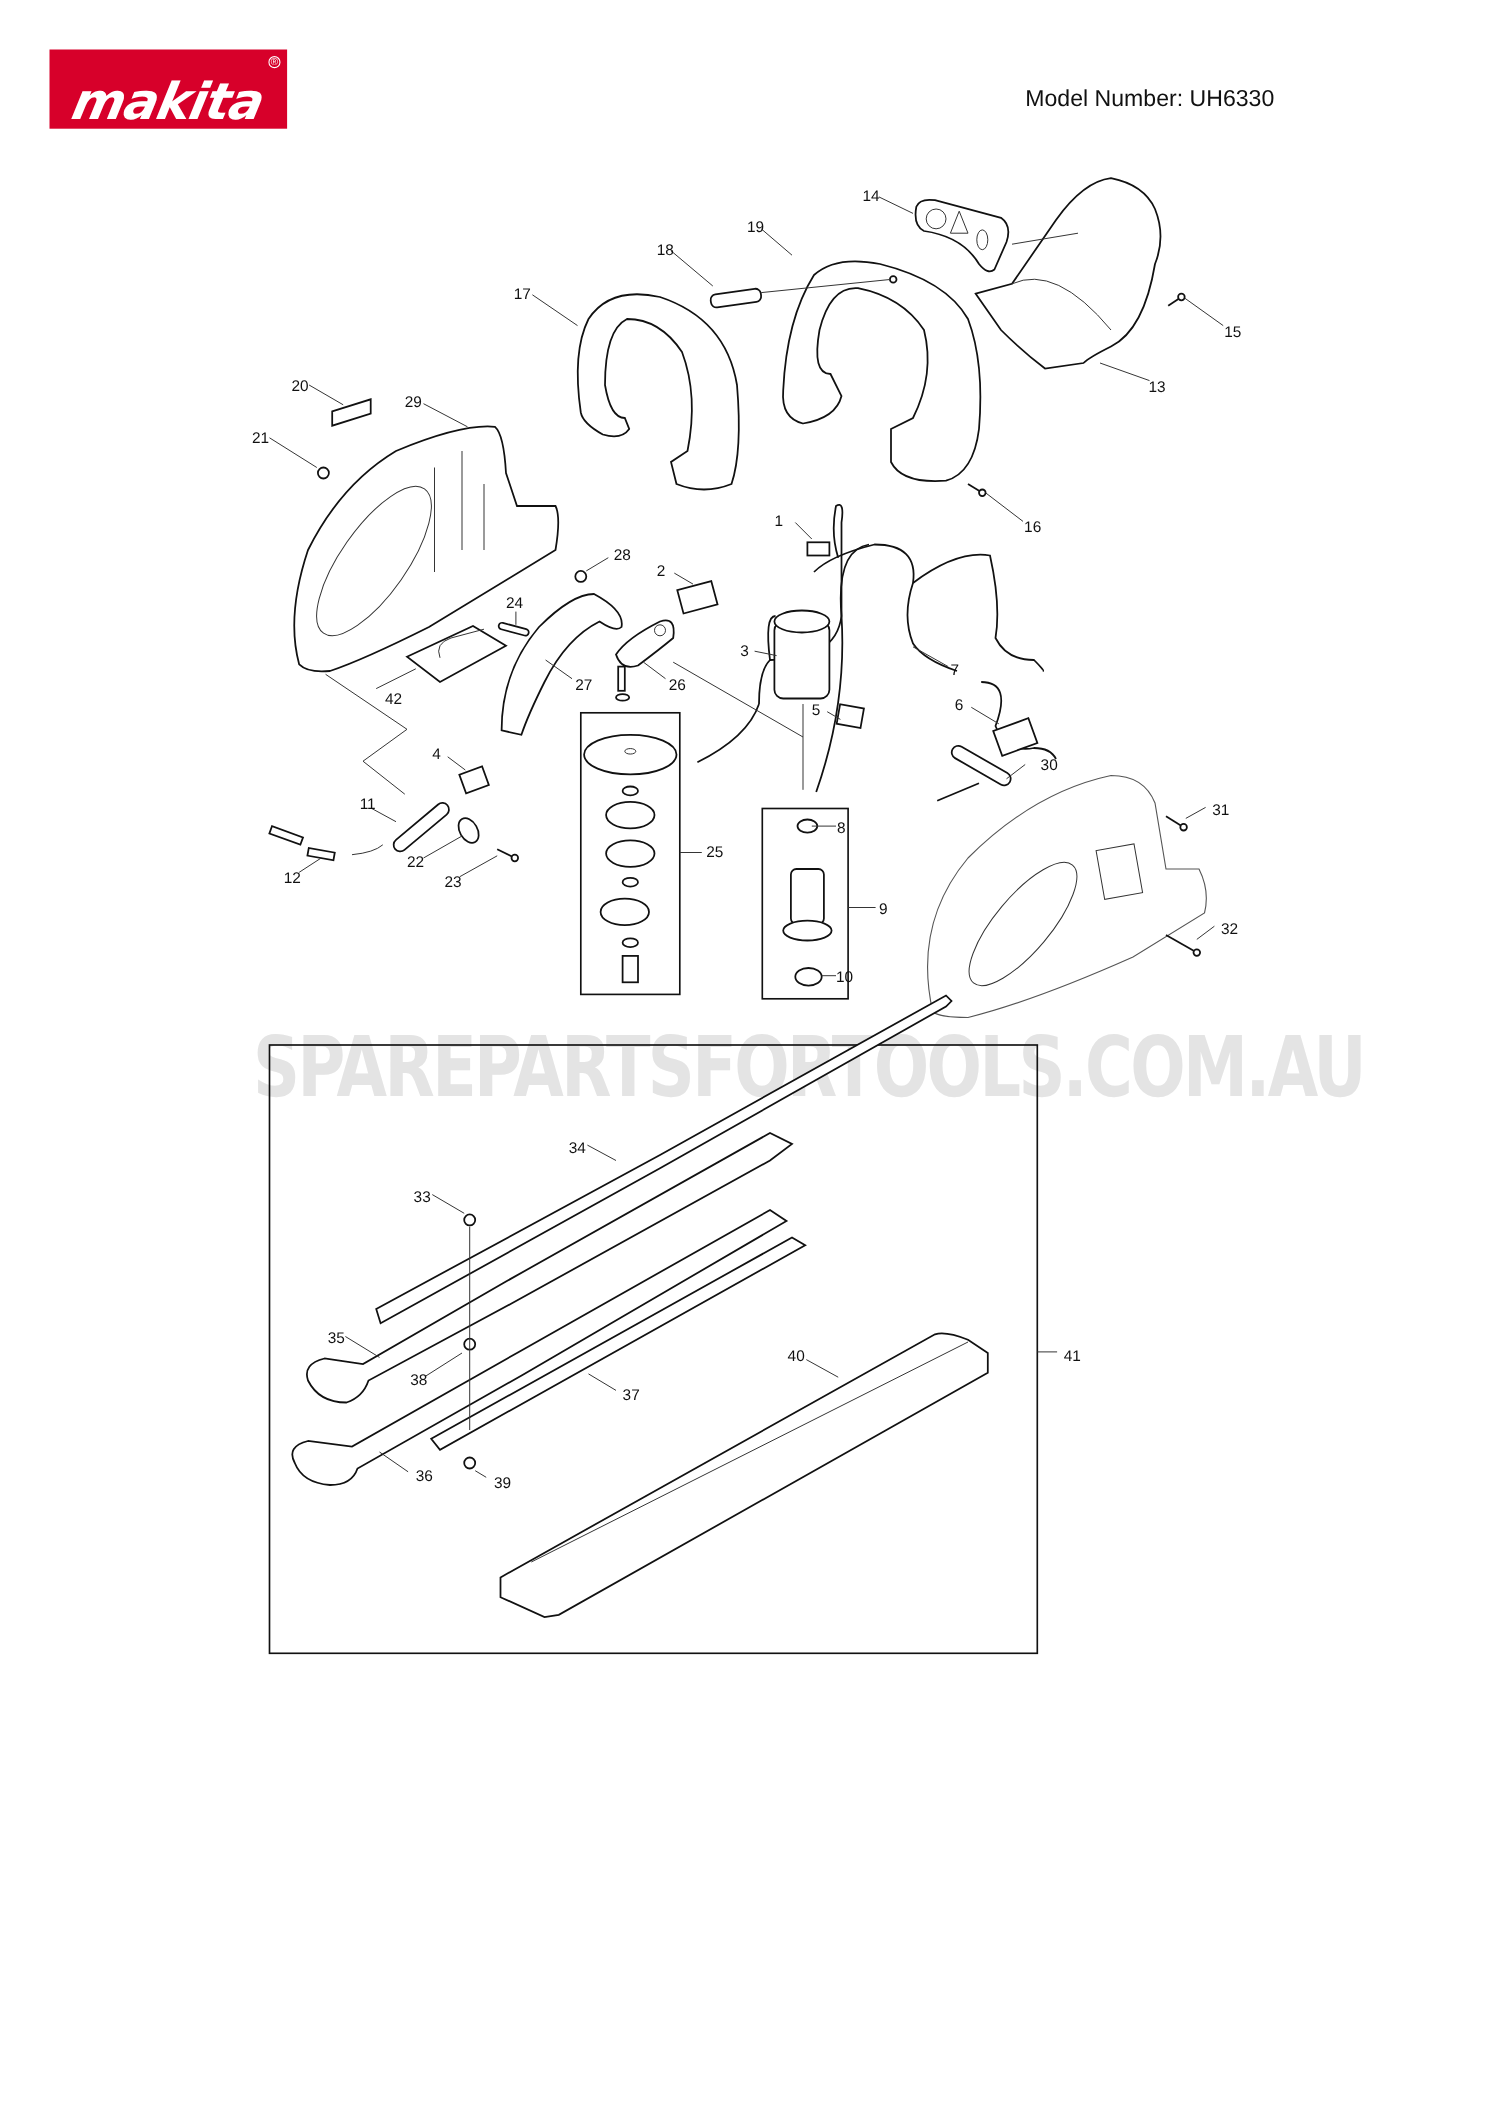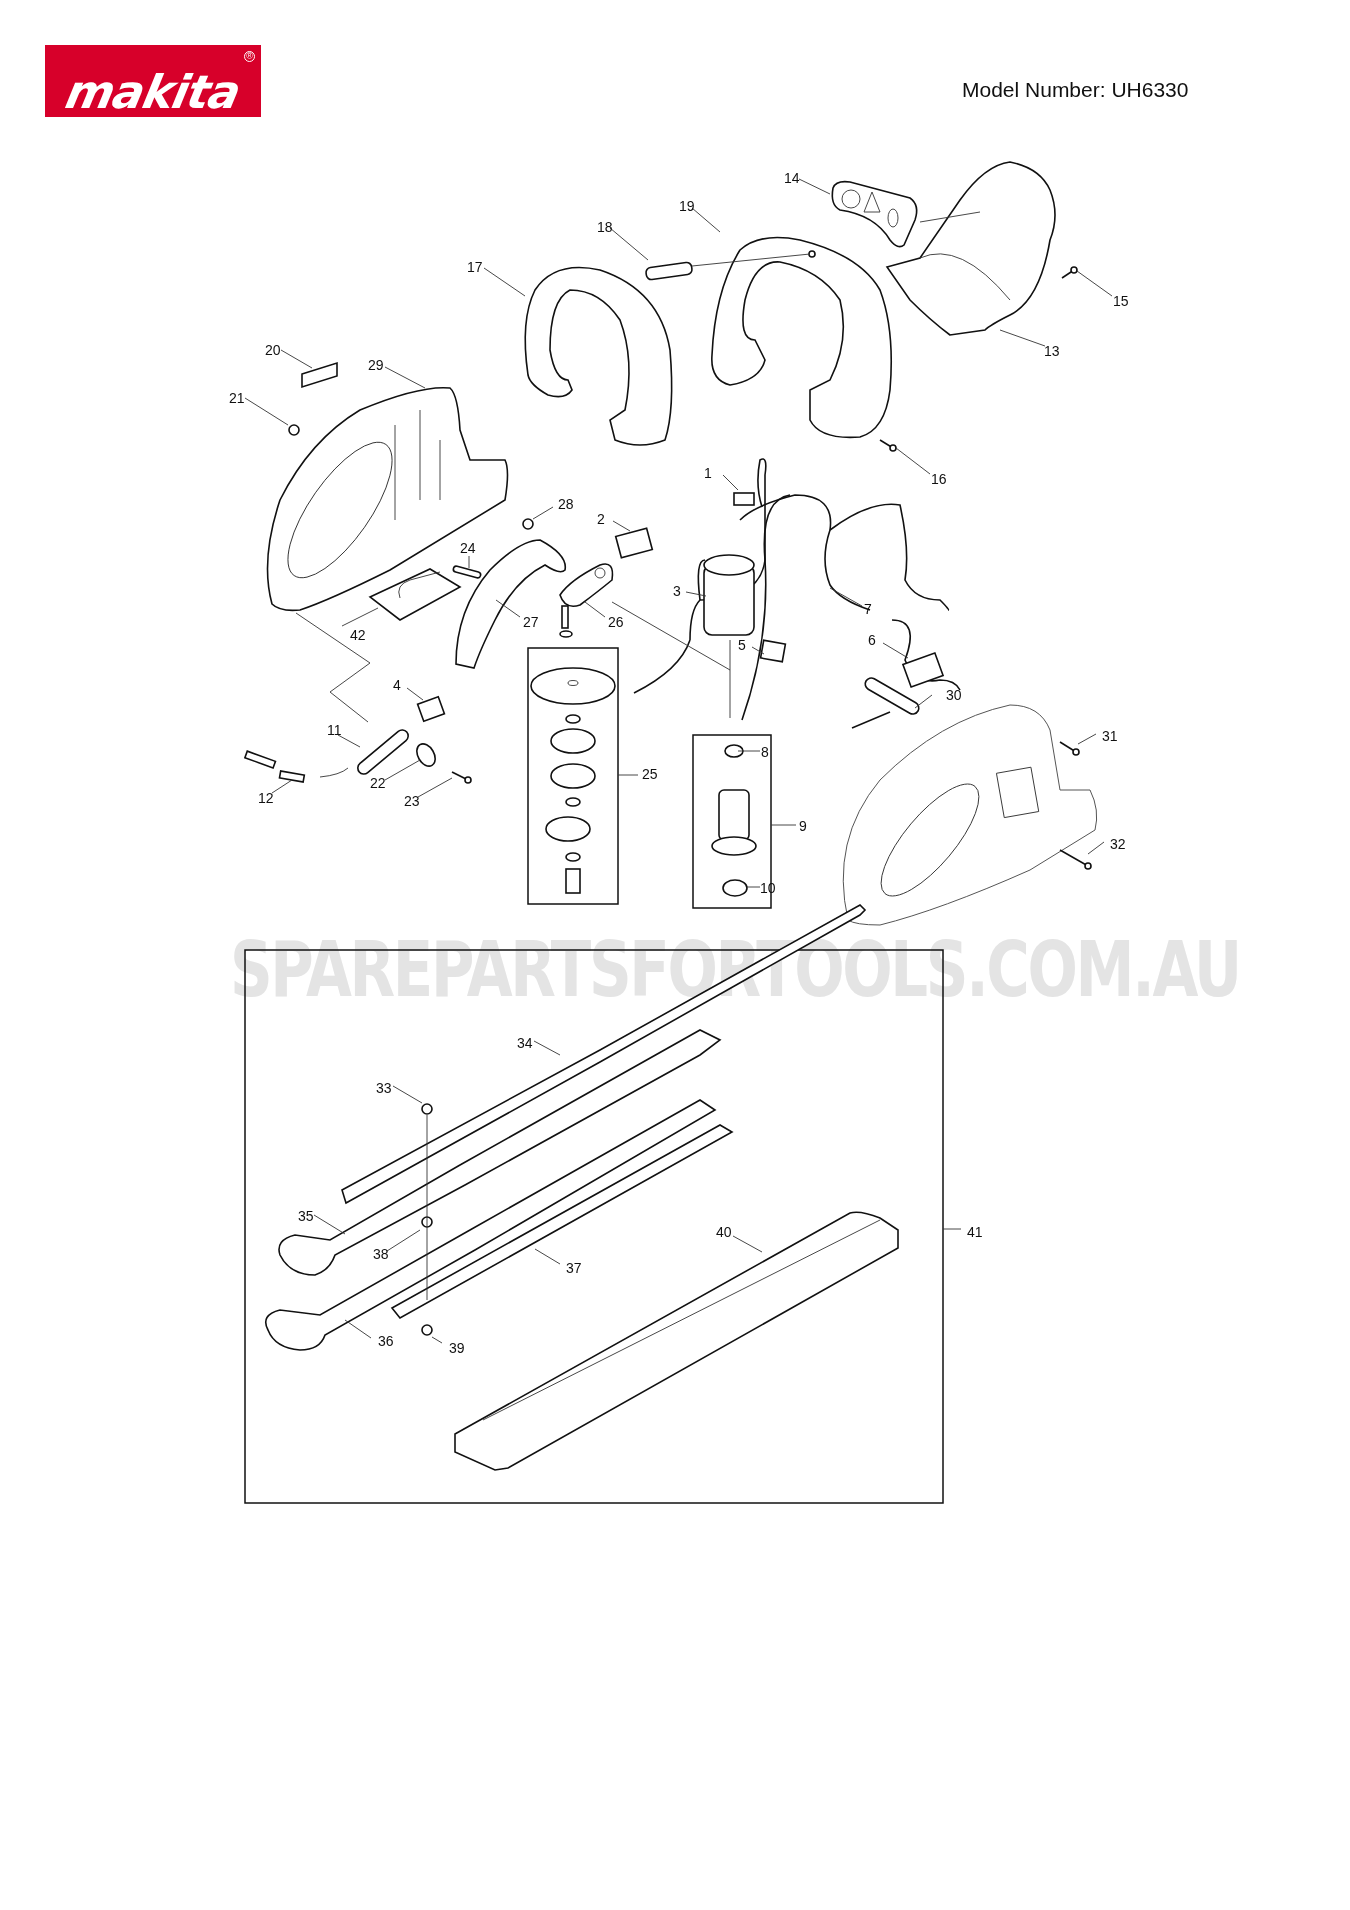--- a/index.html
+++ b/index.html
@@ -1,20 +1,20 @@
 <!DOCTYPE html>
 <html><head>
 <meta charset="utf-8">
 <style>
   html, body { margin: 0; padding: 0; background: #ffffff; }
   body { width: 1350px; height: 1910px; position: relative; overflow: hidden; font-family: "Liberation Sans", sans-serif; color: #111; }
   .logo { position: absolute; left: 45px; top: 45px; width: 216px; height: 72px; background: #d7002a; overflow: hidden; }
   .logo-text { position: absolute; left: 0; top: 22px; width: 216px; text-align: center; color: #fff; font-family: "DejaVu Sans", sans-serif; font-weight: bold; font-style: italic; font-size: 46px; letter-spacing: -1px; line-height: 50px; transform: skewX(-12deg); }
   .logo-reg { position: absolute; right: 6px; top: 6px; color: #fff; font-size: 9px; border: 1px solid #fff; border-radius: 50%; width: 9px; height: 9px; line-height: 9px; text-align: center; }
-  .model { position: absolute; left: 962px; top: 78px; font-size: 21px; color: #111; }
+  .model { position: absolute; left: 932px; top: 78px; font-size: 21px; color: #111; }
   .watermark { position: absolute; left: 230px; top: 925px; width: 900px; font-family: "DejaVu Sans", sans-serif; font-weight: bold; font-size: 76px; color: #e4e4e4; letter-spacing: -3px; transform: scaleX(0.78); transform-origin: left top; white-space: nowrap; }
   svg.diagram { position: absolute; left: 0; top: 0; }
   .lbl { font-family: "Liberation Sans", sans-serif; font-size: 14px; fill: #111; }
   .part { fill: #fff; stroke: #111; stroke-width: 1.6; }
   .thin { fill: none; stroke: #333; stroke-width: 0.9; }
   .lead { fill: none; stroke: #333; stroke-width: 0.9; }
   .wire { fill: none; stroke: #111; stroke-width: 1.6; }
   .box { fill: none; stroke: #111; stroke-width: 1.5; }
   .ghost { fill: #fff; stroke: #555; stroke-width: 1; }
 </style>

